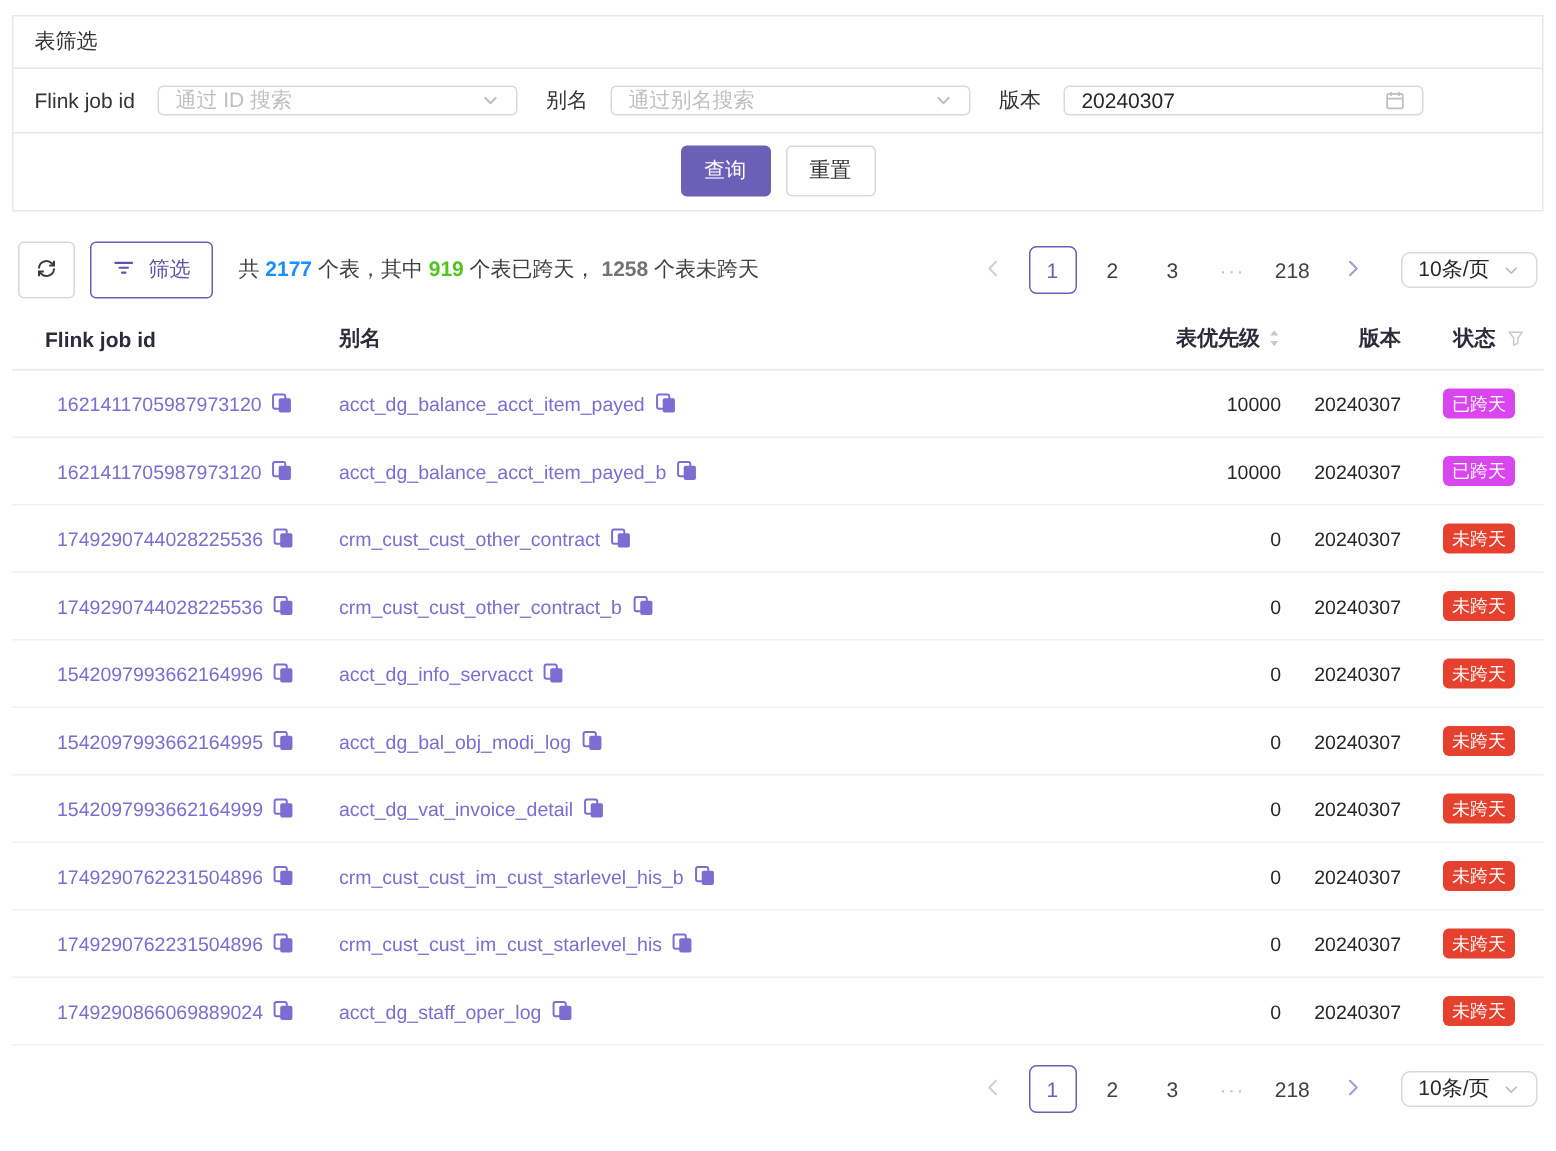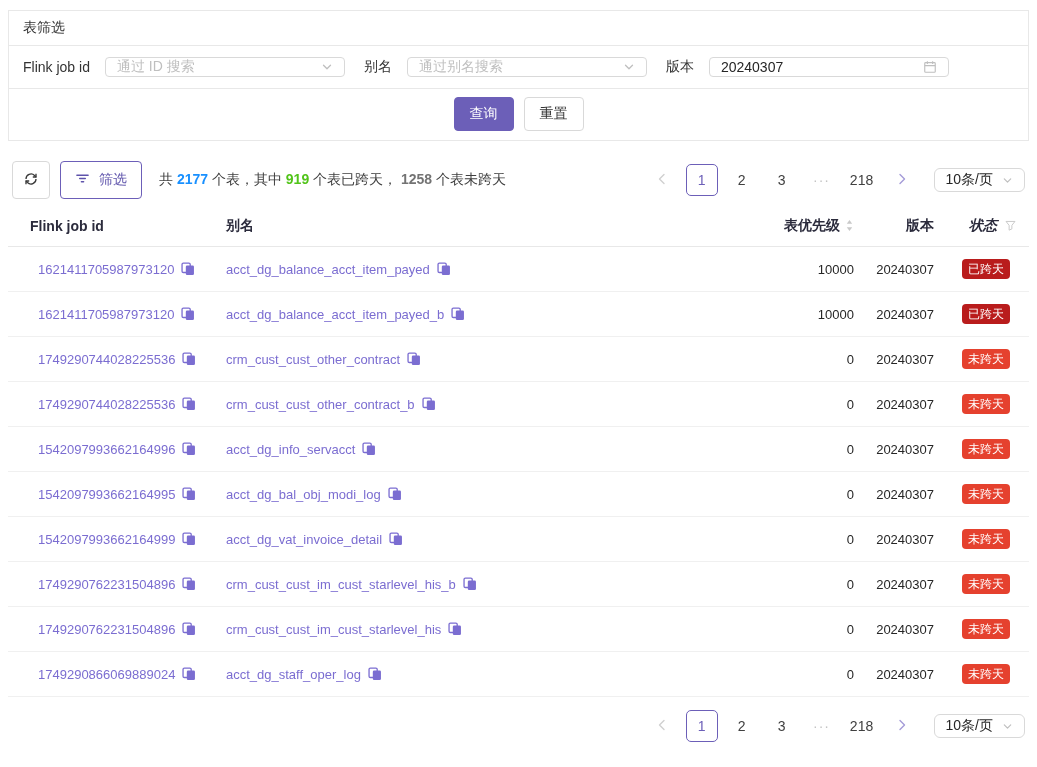--- a/index.html
+++ b/index.html
@@ -61,32 +61,32 @@
 
   
   .table { margin-top: 6px; }
   .thead, .tr { display: grid; grid-template-columns: 210px 1fr 150px 80px 95px; align-items: center; }
   .thead { height: 42px; border-bottom: 1px solid #e8e8e8; font-size: 14px; font-weight: 600;
            color: #2b2b3c; }
   .th.c1 { padding-left: 22px; }
   .th.c2 { padding-left: 8px; }
   .th.c3 { display: flex; align-items: center; justify-content: flex-end; gap: 5px; }
   .th.c4 { text-align: right; }
-  .th.c5 { display: flex; align-items: center; justify-content: flex-end; gap: 7px; padding-right: 12px; font-style: italic; }
+  .th.c5 { display: flex; align-items: center; justify-content: flex-end; gap: 7px; padding-right: 12px; }
   .sorter, .funnel { color: #c9c9c9; display: inline-flex; }
   .tr { height: 45px; border-bottom: 1px solid #f0f0f0; font-size: 13px; }
   .td.c1 { padding-left: 30px; display: flex; align-items: center; gap: 7px; }
   .td.c2 { padding-left: 8px; display: flex; align-items: center; gap: 7px; }
   .td.c3, .td.c4 { text-align: right; color: #262626; }
   .td.c5 { display: flex; justify-content: flex-end; padding-right: 19px; }
   .link { color: #7b6dd1; text-decoration: none; cursor: pointer; }
   .copy-icon { color: #7b6dd1; display: inline-flex; cursor: pointer; }
   .badge { color: #fff; font-size: 12px; line-height: 1; padding: 4px 6px; border-radius: 4px;
            white-space: nowrap; }
-  .badge.success { background: #b91c1c; }
+  .badge.success { background: #d946ef; }
   .badge.danger  { background: #e5412e; }
 
   .footer-bar { display: flex; justify-content: flex-end; margin-top: 13px; padding-right: 4px; }
 </style>
 </head>
 <body>
 
 <div class="page">
 
   <section class="filter-card">

